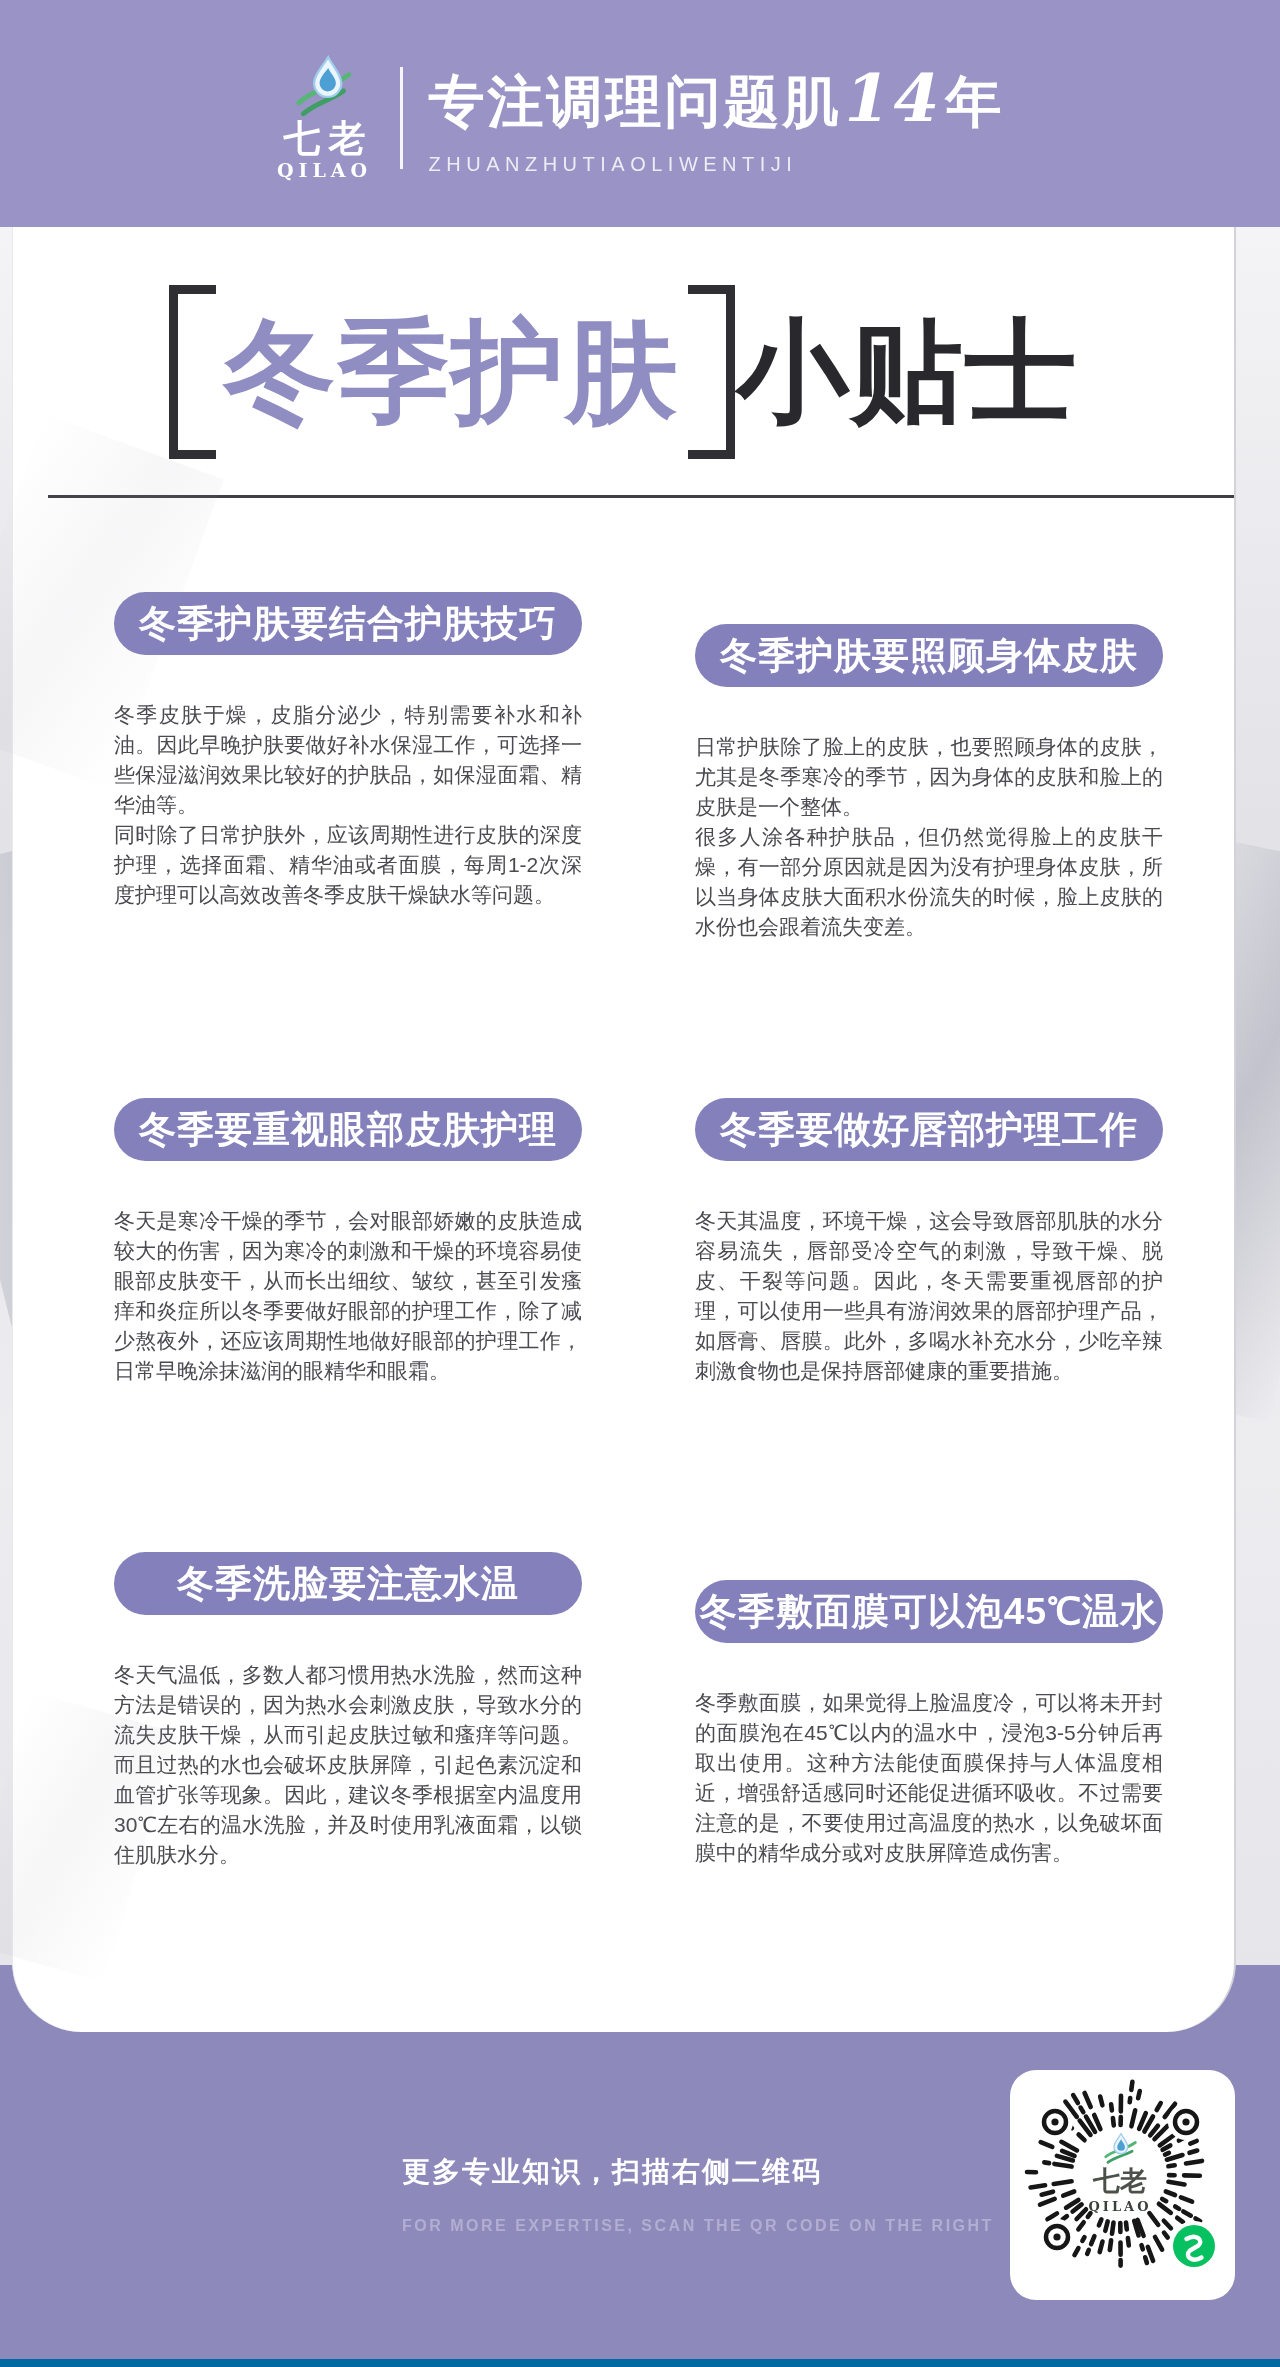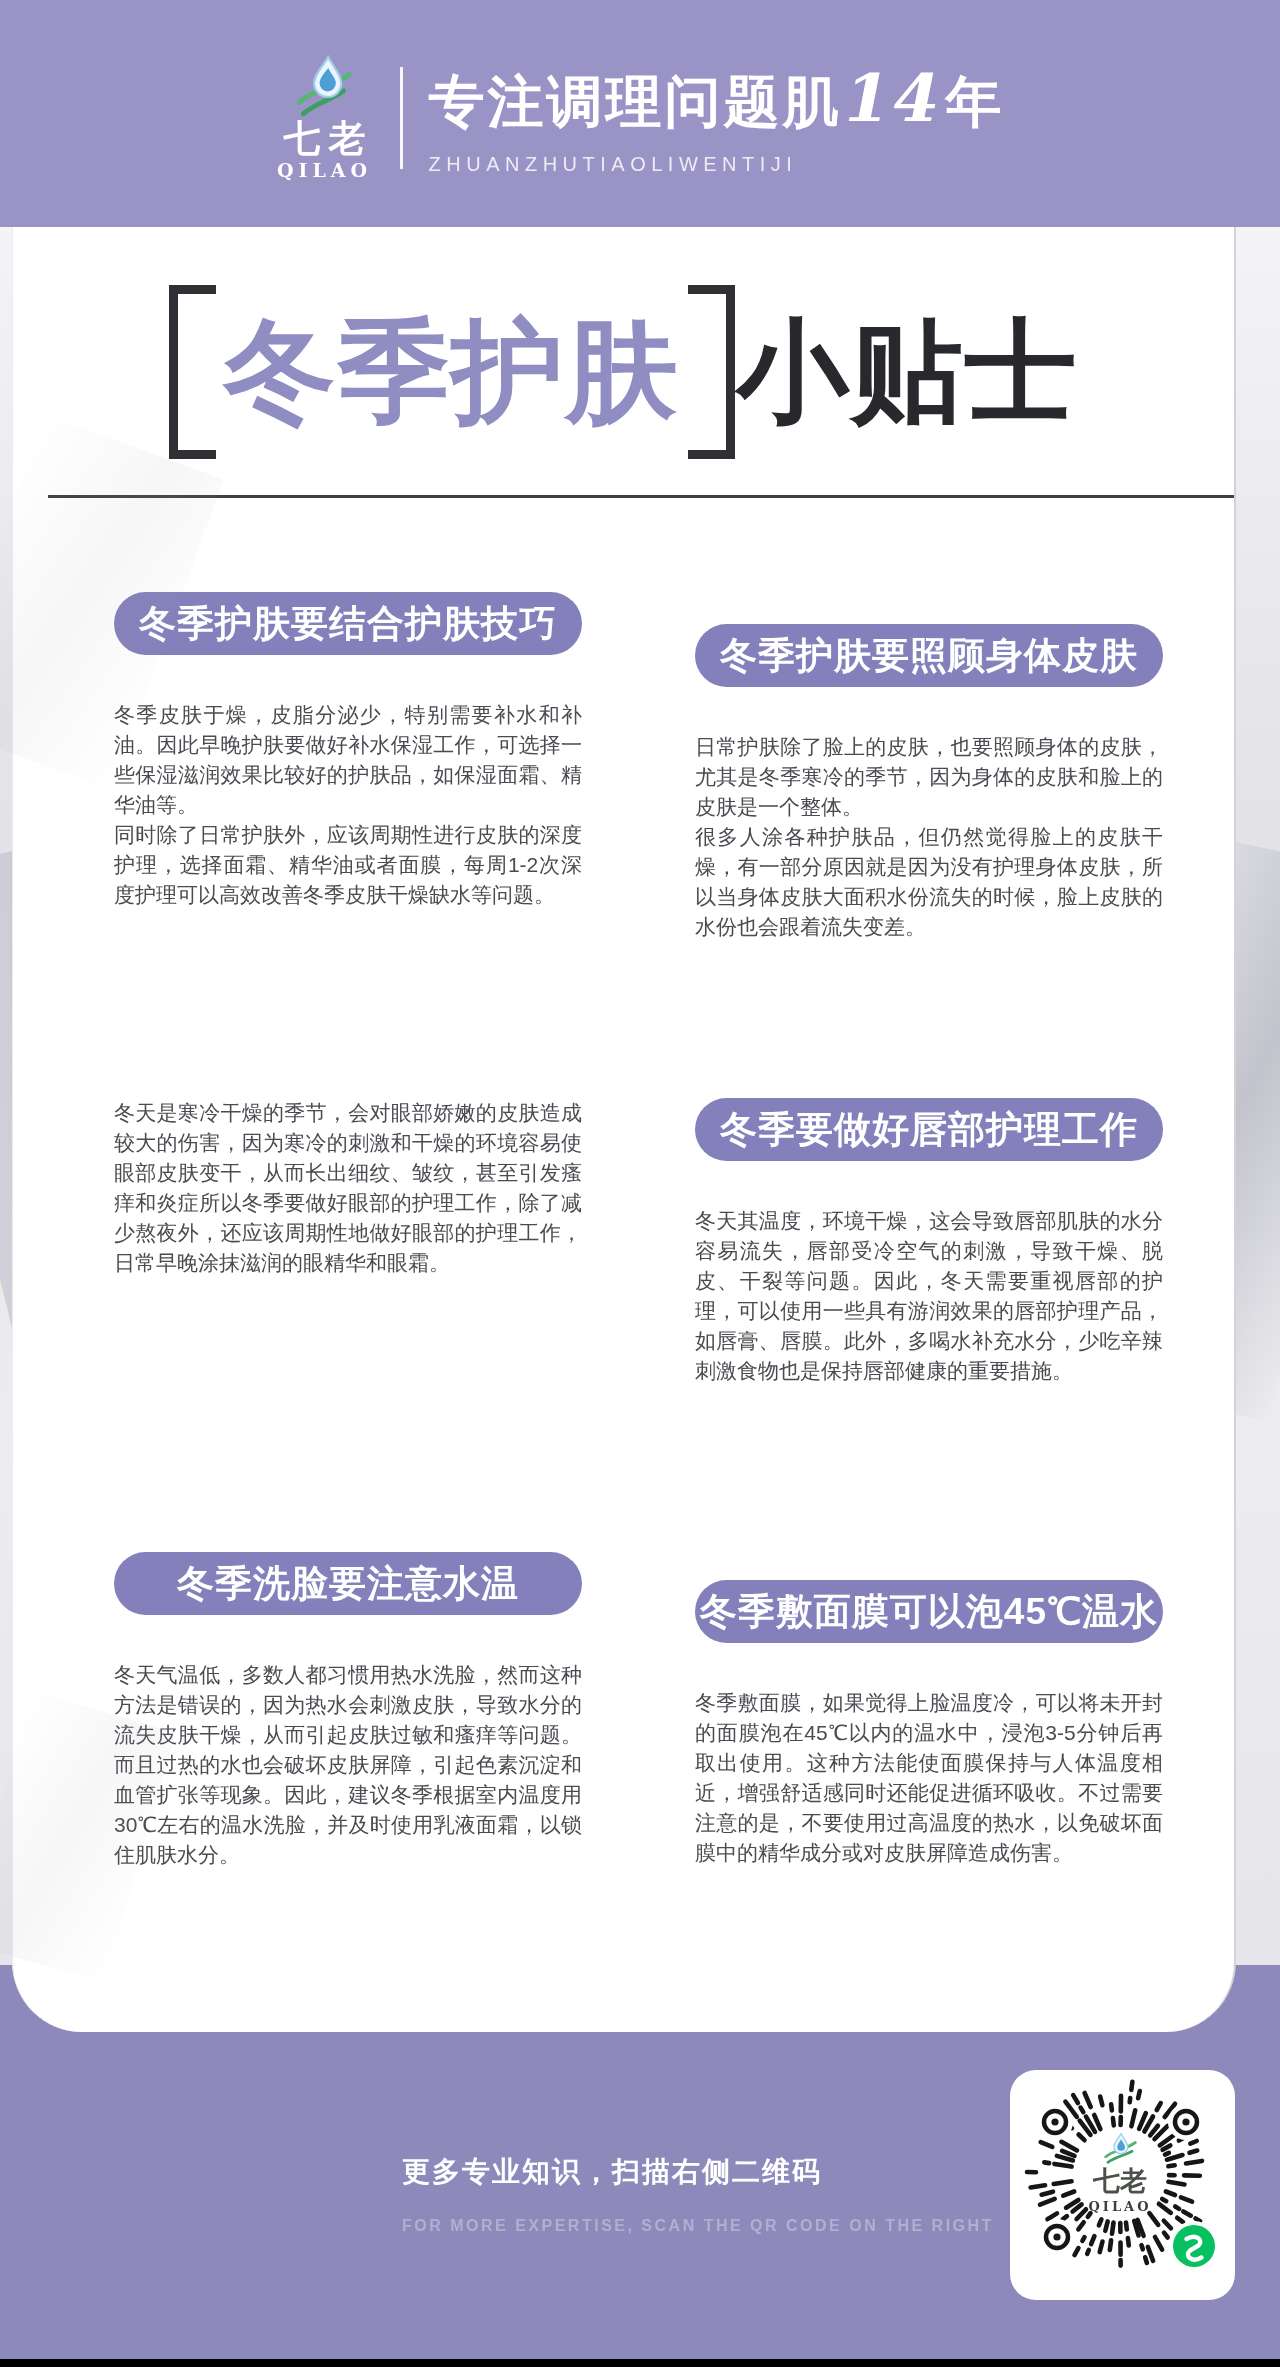--- a/index.html
+++ b/index.html
@@ -1,18 +1,18 @@
 <!DOCTYPE html>
 <html><head>
 <meta charset="utf-8">
 <style>
   html,body{margin:0;padding:0;background:#777;}
   .canvas{
     position:relative;width:1280px;height:2367px;margin:0 auto;
-    background:#000000;overflow:hidden;
+    background:#0369a1;overflow:hidden;
     font-family:"Liberation Sans",sans-serif;
   }
   
   .top-band{
     position:absolute;left:0;top:0;width:1280px;height:235px;
     background:#9a94c6;display:flex;align-items:center;justify-content:center;gap:26px;
   }
   .brand-left{text-align:center;line-height:1;}
   .brand-cn{font-size:37px;color:#fff;font-weight:700;letter-spacing:8px;margin-top:-12px;text-indent:8px;}
   .brand-en{font-size:19px;color:#fff;font-family:"DejaVu Serif",serif;font-weight:700;letter-spacing:5px;margin-top:4px;}
@@ -106,20 +106,21 @@
         <p>同时除了日常护肤外，应该周期性进行皮肤的深度护理，选择面霜、精华油或者面膜，每周1-2次深度护理可以高效改善冬季皮肤干燥缺水等问题。</p>
       </section>
 
       <section class="tip pos-2">
         <div class="pill">冬季护肤要照顾身体皮肤</div>
         <p>日常护肤除了脸上的皮肤，也要照顾身体的皮肤，尤其是冬季寒冷的季节，因为身体的皮肤和脸上的皮肤是一个整体。</p>
         <p>很多人涂各种护肤品，但仍然觉得脸上的皮肤干燥，有一部分原因就是因为没有护理身体皮肤，所以当身体皮肤大面积水份流失的时候，脸上皮肤的水份也会跟着流失变差。</p>
       </section>
 
       <section class="tip pos-3">
+        <div class="pill">冬季要重视眼部皮肤护理</div>
         <p>冬天是寒冷干燥的季节，会对眼部娇嫩的皮肤造成较大的伤害，因为寒冷的刺激和干燥的环境容易使眼部皮肤变干，从而长出细纹、皱纹，甚至引发瘙痒和炎症所以冬季要做好眼部的护理工作，除了减少熬夜外，还应该周期性地做好眼部的护理工作，日常早晚涂抹滋润的眼精华和眼霜。</p>
       </section>
 
       <section class="tip pos-4">
         <div class="pill">冬季要做好唇部护理工作</div>
         <p>冬天其温度，环境干燥，这会导致唇部肌肤的水分容易流失，唇部受冷空气的刺激，导致干燥、脱皮、干裂等问题。因此，冬天需要重视唇部的护理，可以使用一些具有游润效果的唇部护理产品，如唇膏、唇膜。此外，多喝水补充水分，少吃辛辣刺激食物也是保持唇部健康的重要措施。</p>
       </section>
 
       <section class="tip pos-5">
         <div class="pill">冬季洗脸要注意水温</div>

